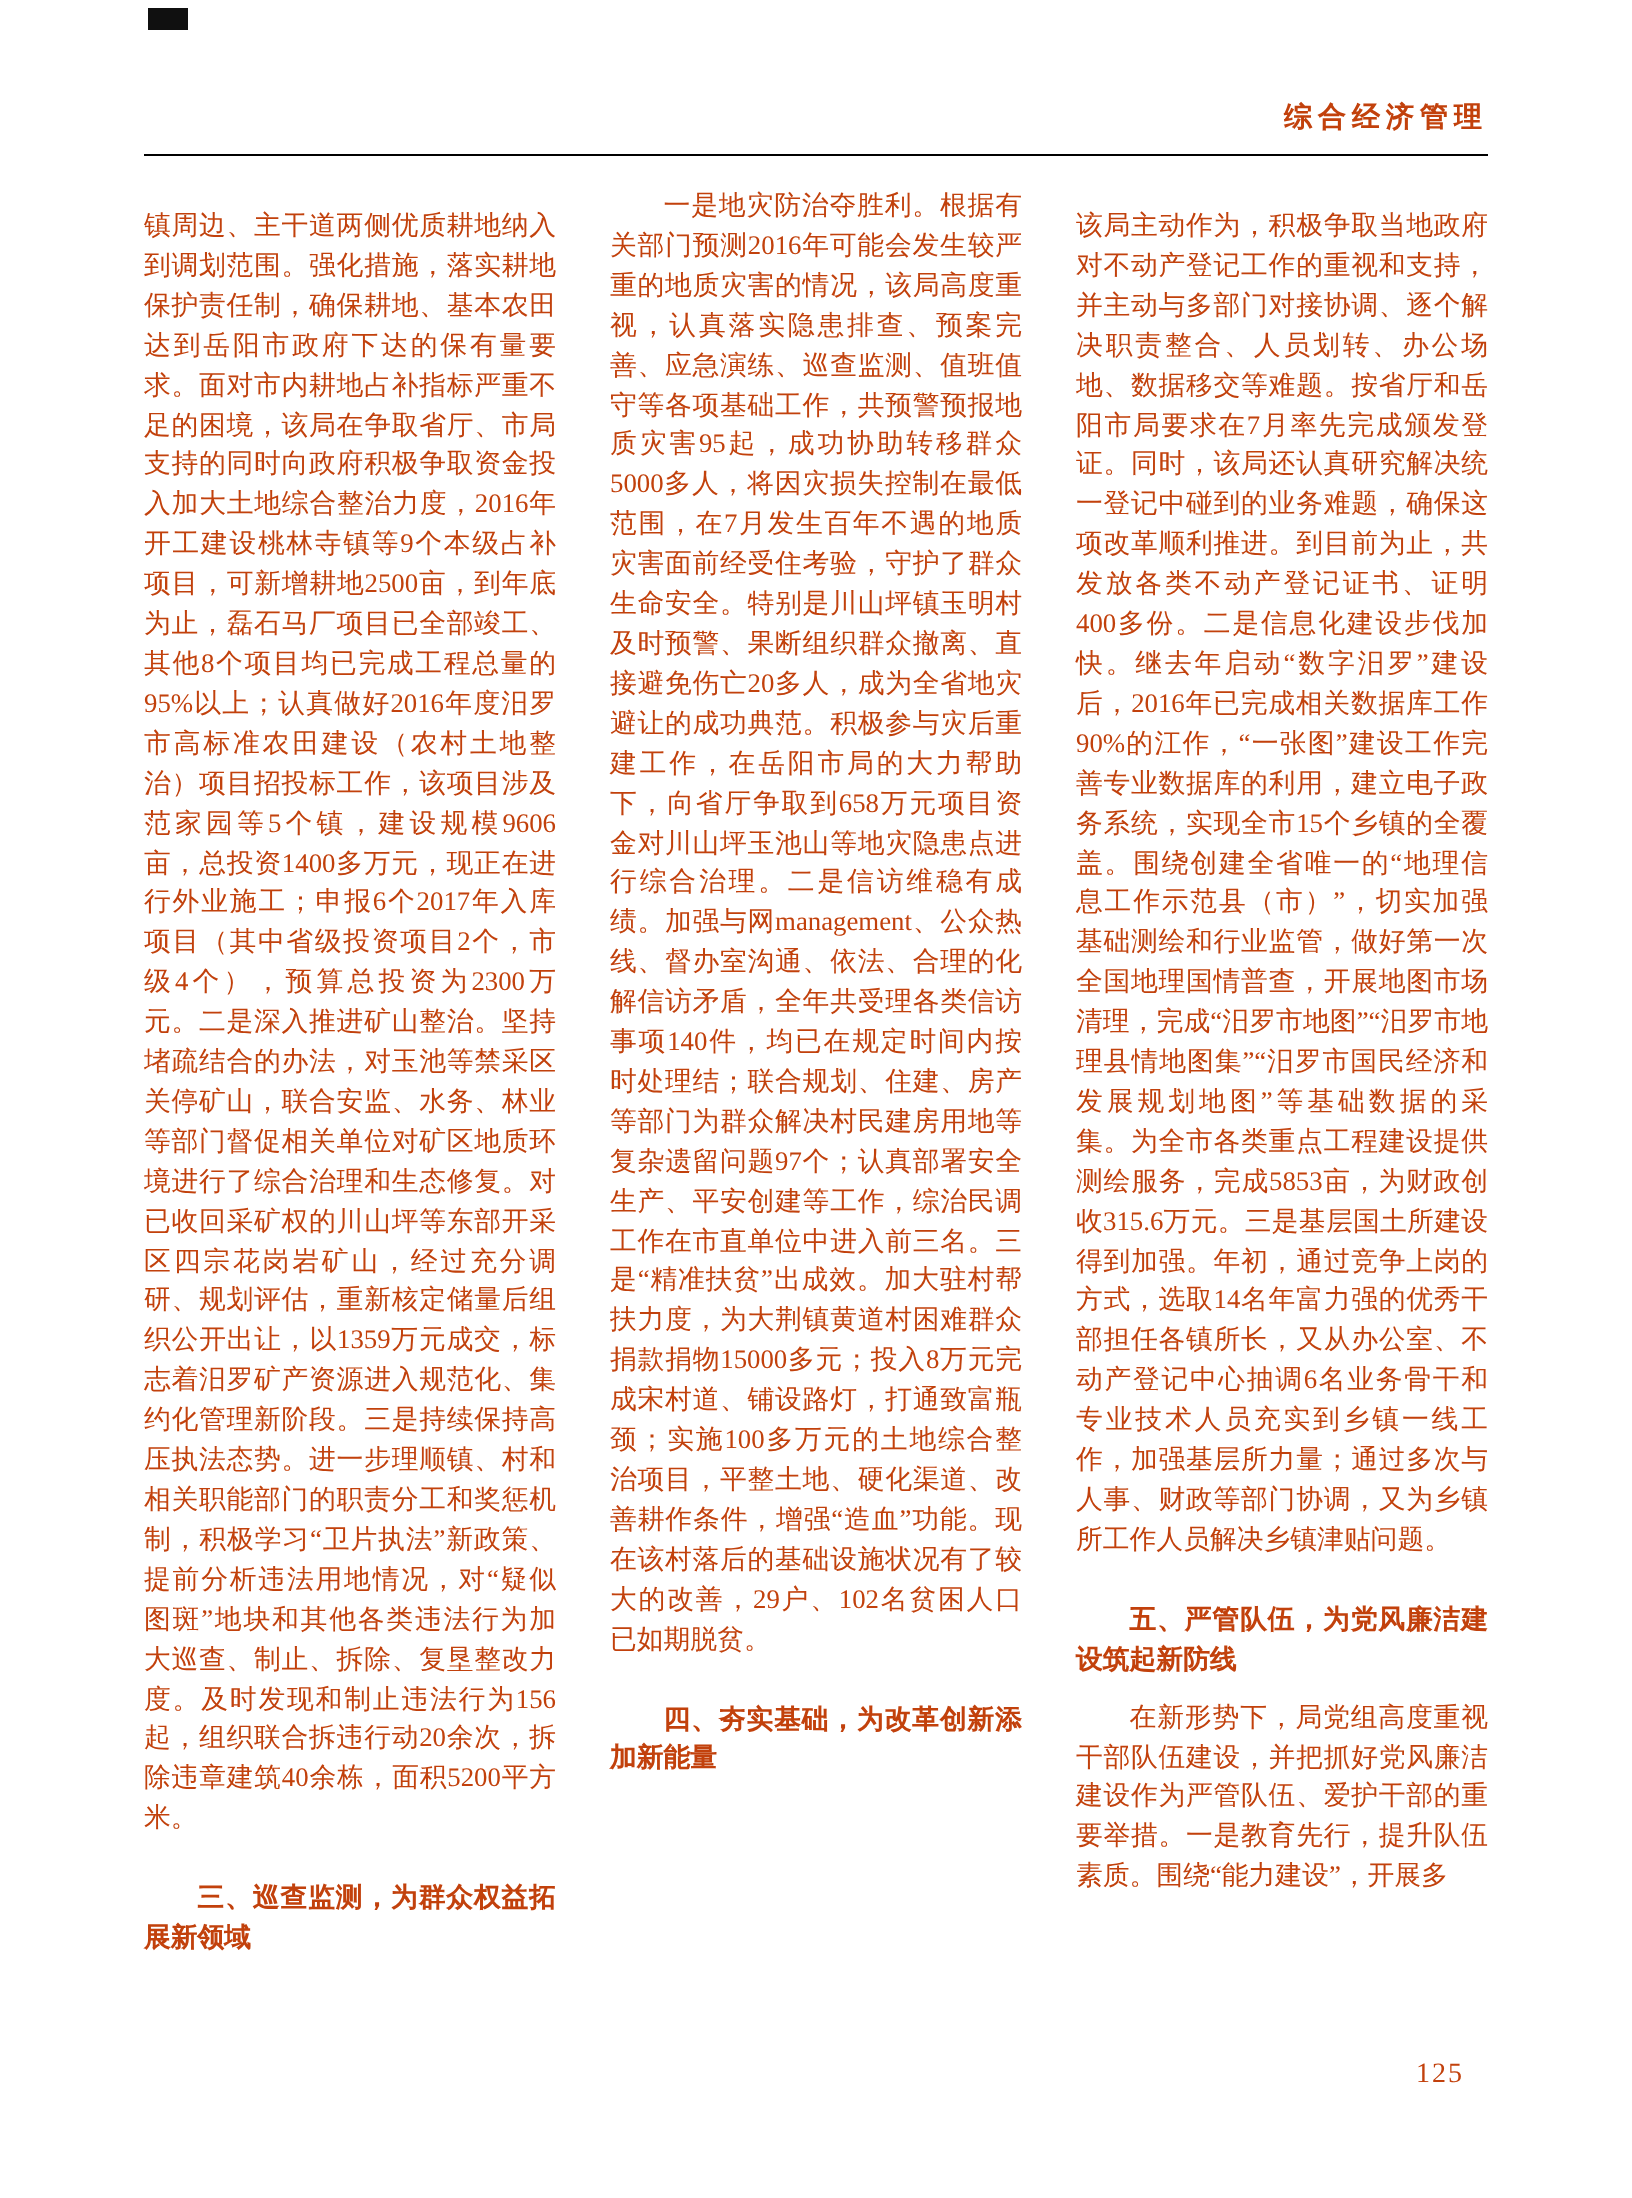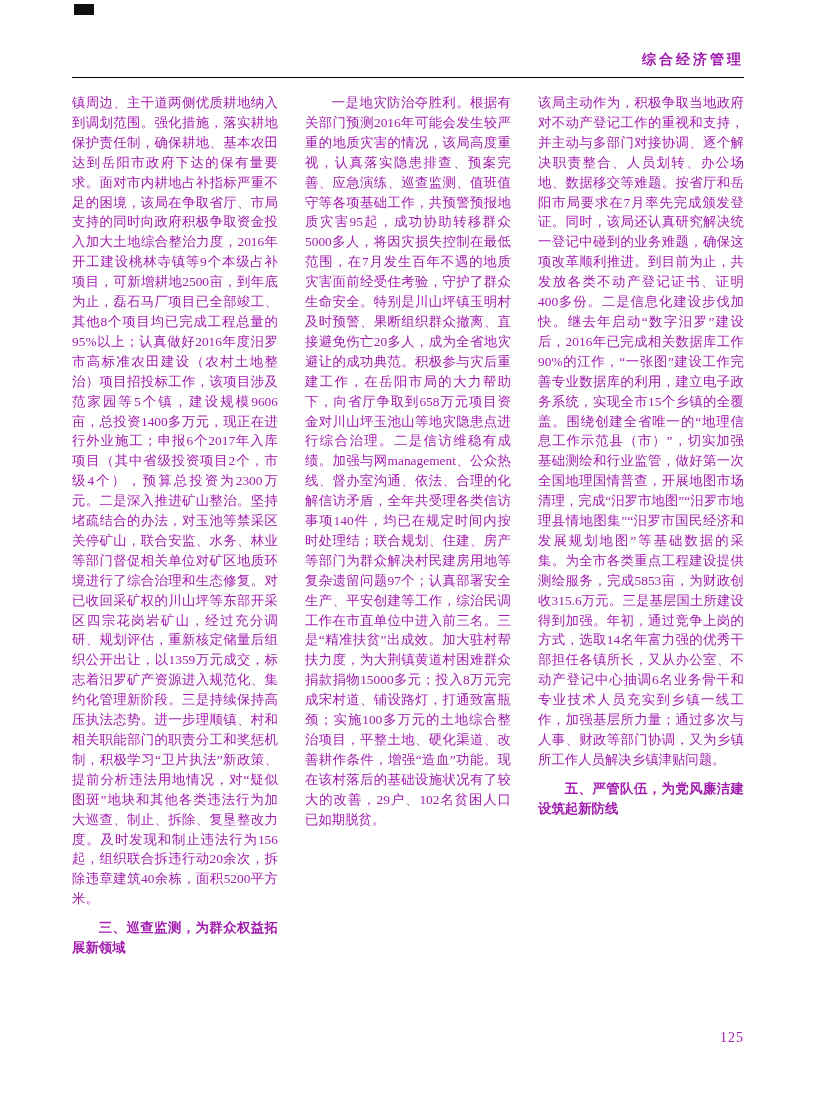--- a/index.html
+++ b/index.html
@@ -6,21 +6,21 @@
     margin: 0;
     padding: 0;
     background: #ffffff;
   }
   .page {
     position: relative;
     width: 816px;
     height: 1099px;
     background: #ffffff;
     font-family: "Liberation Serif", "DejaVu Serif", serif;
-    color: #a21caf;
+    color: #c2410c;
     overflow: hidden;
   }
   .corner-mark {
     position: absolute;
     left: 74px;
     top: 4px;
     width: 20px;
     height: 11px;
     background: #101010;
   }
@@ -58,30 +58,31 @@
     font-size: 13.4px;
     line-height: 19.9px;
     text-align: justify;
   }
   .para {
     margin: 0;
     text-indent: 2em;
   }
   .para.no-indent {
     text-indent: 0;
+    margin-top: 10px;
   }
   .heading {
-    margin: 9px 0 9px 0;
+    margin: 20px 0 9px 0;
     font-weight: bold;
     text-indent: 2em;
   }
   .page-number {
     position: absolute;
     top: 1030px;
-    right: 72px;
+    right: 84px;
     font-size: 14px;
     letter-spacing: 1px;
   }
 </style>
 </head>
 <body>
 
 <div class="page">
 
   <div class="corner-mark"></div>
@@ -94,24 +95,26 @@
 
   <div class="content">
 
     <div class="col">
       <p class="para no-indent">镇周边、主干道两侧优质耕地纳入到调划范围。强化措施，落实耕地保护责任制，确保耕地、基本农田达到岳阳市政府下达的保有量要求。面对市内耕地占补指标严重不足的困境，该局在争取省厅、市局支持的同时向政府积极争取资金投入加大土地综合整治力度，2016年开工建设桃林寺镇等9个本级占补项目，可新增耕地2500亩，到年底为止，磊石马厂项目已全部竣工、其他8个项目均已完成工程总量的95%以上；认真做好2016年度汨罗市高标准农田建设（农村土地整治）项目招投标工作，该项目涉及范家园等5个镇，建设规模9606亩，总投资1400多万元，现正在进行外业施工；申报6个2017年入库项目（其中省级投资项目2个，市级4个），预算总投资为2300万元。二是深入推进矿山整治。坚持堵疏结合的办法，对玉池等禁采区关停矿山，联合安监、水务、林业等部门督促相关单位对矿区地质环境进行了综合治理和生态修复。对已收回采矿权的川山坪等东部开采区四宗花岗岩矿山，经过充分调研、规划评估，重新核定储量后组织公开出让，以1359万元成交，标志着汨罗矿产资源进入规范化、集约化管理新阶段。三是持续保持高压执法态势。进一步理顺镇、村和相关职能部门的职责分工和奖惩机制，积极学习“卫片执法”新政策、提前分析违法用地情况，对“疑似图斑”地块和其他各类违法行为加大巡查、制止、拆除、复垦整改力度。及时发现和制止违法行为156起，组织联合拆违行动20余次，拆除违章建筑40余栋，面积5200平方米。</p>
       <p class="heading">三、巡查监测，为群众权益拓展新领域</p>
     </div>
 
     <div class="col">
       <p class="para">一是地灾防治夺胜利。根据有关部门预测2016年可能会发生较严重的地质灾害的情况，该局高度重视，认真落实隐患排查、预案完善、应急演练、巡查监测、值班值守等各项基础工作，共预警预报地质灾害95起，成功协助转移群众5000多人，将因灾损失控制在最低范围，在7月发生百年不遇的地质灾害面前经受住考验，守护了群众生命安全。特别是川山坪镇玉明村及时预警、果断组织群众撤离、直接避免伤亡20多人，成为全省地灾避让的成功典范。积极参与灾后重建工作，在岳阳市局的大力帮助下，向省厅争取到658万元项目资金对川山坪玉池山等地灾隐患点进行综合治理。二是信访维稳有成绩。加强与网management、公众热线、督办室沟通、依法、合理的化解信访矛盾，全年共受理各类信访事项140件，均已在规定时间内按时处理结；联合规划、住建、房产等部门为群众解决村民建房用地等复杂遗留问题97个；认真部署安全生产、平安创建等工作，综治民调工作在市直单位中进入前三名。三是“精准扶贫”出成效。加大驻村帮扶力度，为大荆镇黄道村困难群众捐款捐物15000多元；投入8万元完成宋村道、铺设路灯，打通致富瓶颈；实施100多万元的土地综合整治项目，平整土地、硬化渠道、改善耕作条件，增强“造血”功能。现在该村落后的基础设施状况有了较大的改善，29户、102名贫困人口已如期脱贫。</p>
+      <p class="heading">四、夯实基础，为改革创新添加新能量</p>
     </div>
 
     <div class="col">
       <p class="para no-indent">该局主动作为，积极争取当地政府对不动产登记工作的重视和支持，并主动与多部门对接协调、逐个解决职责整合、人员划转、办公场地、数据移交等难题。按省厅和岳阳市局要求在7月率先完成颁发登证。同时，该局还认真研究解决统一登记中碰到的业务难题，确保这项改革顺利推进。到目前为止，共发放各类不动产登记证书、证明400多份。二是信息化建设步伐加快。继去年启动“数字汨罗”建设后，2016年已完成相关数据库工作90%的江作，“一张图”建设工作完善专业数据库的利用，建立电子政务系统，实现全市15个乡镇的全覆盖。围绕创建全省唯一的“地理信息工作示范县（市）”，切实加强基础测绘和行业监管，做好第一次全国地理国情普查，开展地图市场清理，完成“汨罗市地图”“汨罗市地理县情地图集”“汨罗市国民经济和发展规划地图”等基础数据的采集。为全市各类重点工程建设提供测绘服务，完成5853亩，为财政创收315.6万元。三是基层国土所建设得到加强。年初，通过竞争上岗的方式，选取14名年富力强的优秀干部担任各镇所长，又从办公室、不动产登记中心抽调6名业务骨干和专业技术人员充实到乡镇一线工作，加强基层所力量；通过多次与人事、财政等部门协调，又为乡镇所工作人员解决乡镇津贴问题。</p>
       <p class="heading">五、严管队伍，为党风廉洁建设筑起新防线</p>
+      <p class="para">在新形势下，局党组高度重视干部队伍建设，并把抓好党风廉洁建设作为严管队伍、爱护干部的重要举措。一是教育先行，提升队伍素质。围绕“能力建设”，开展多</p>
     </div>
 
   </div>
 
   <div class="page-number">125</div>
 
 </div>
 
 </body></html>

